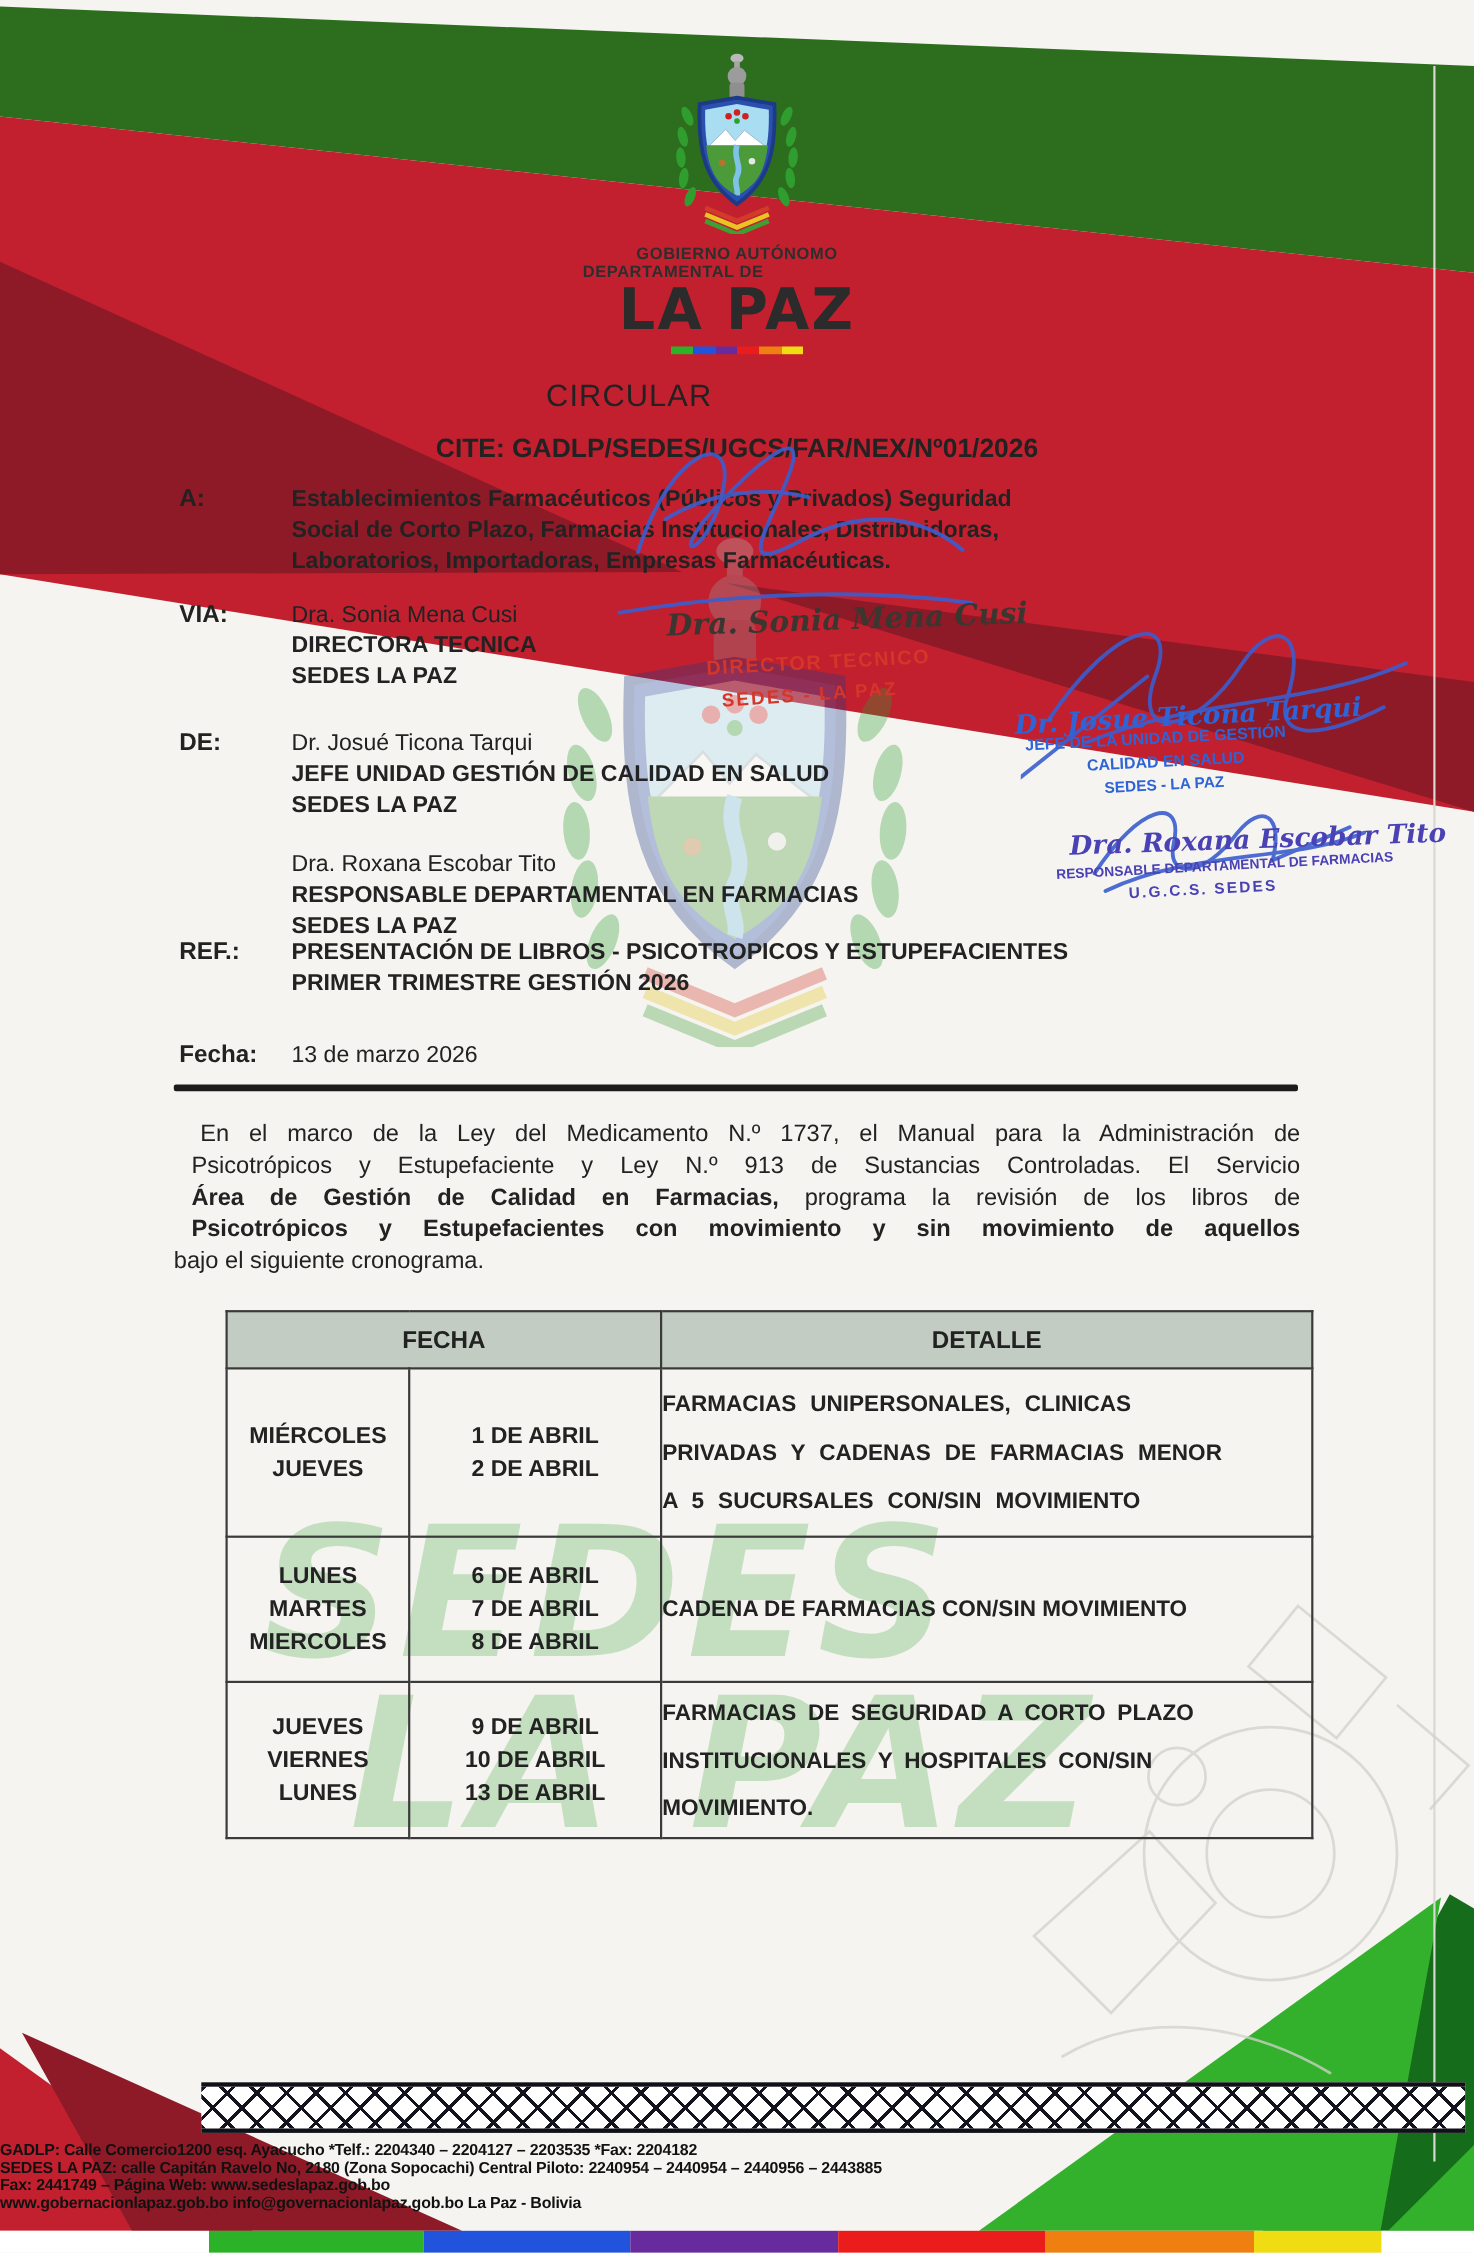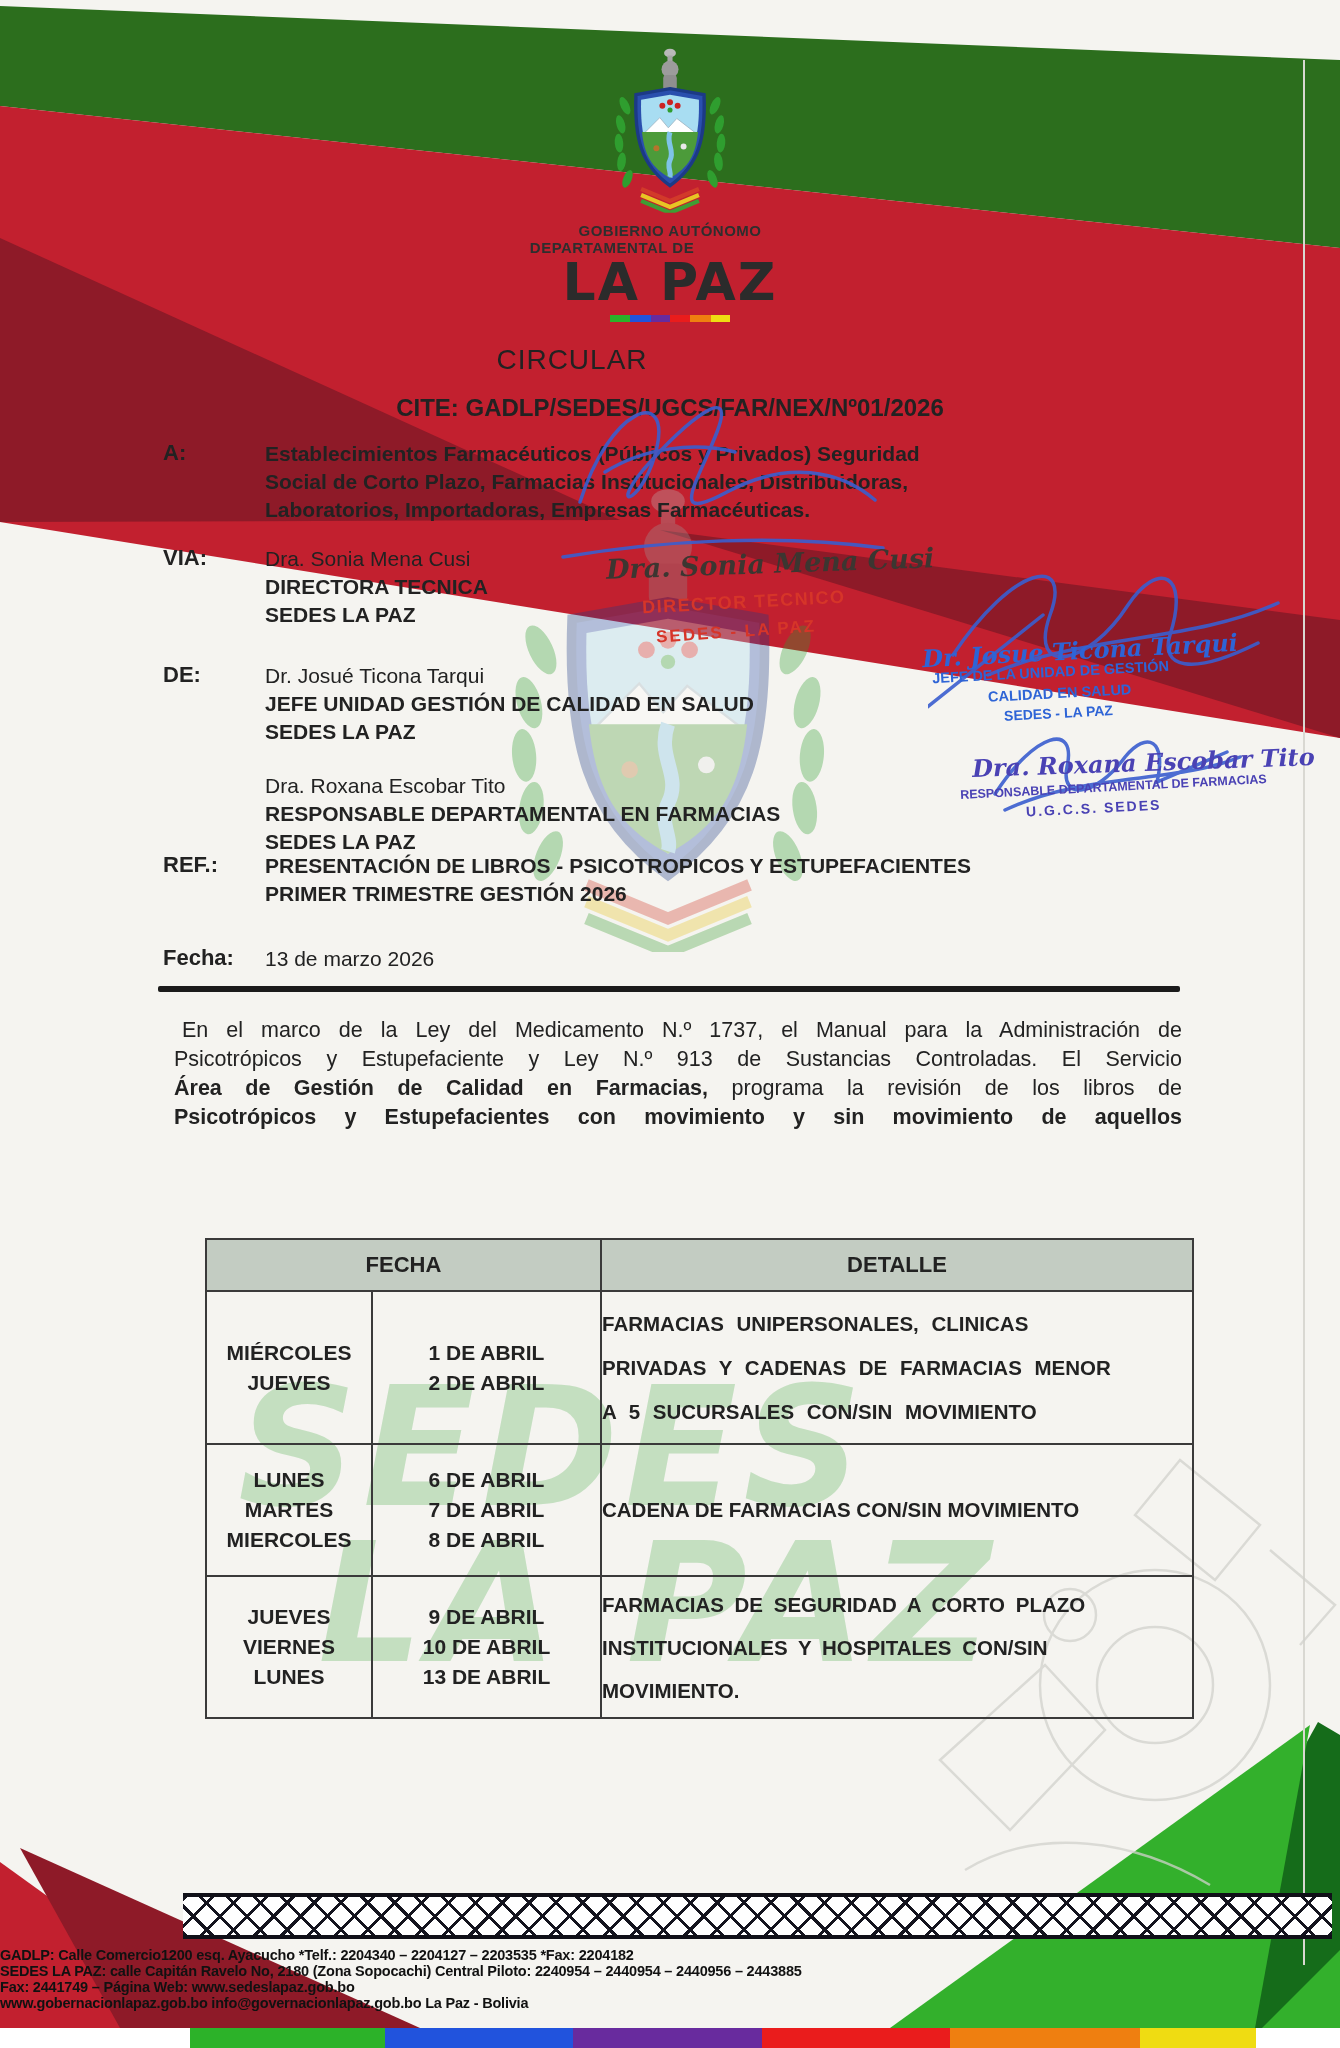--- a/index.html
+++ b/index.html
@@ -33,21 +33,21 @@
   .pre{white-space:pre-line;}
 
   
   .hrule{left:158px;top:986px;width:1022px;height:6px;background:#1b1b1b;border-radius:2px;}
   .pwrap{left:158px;top:1016px;width:1024px;font-size:21.5px;color:#222;}
   .pline{height:29px;line-height:29px;overflow:hidden;}
   .jline{text-align:justify;text-align-last:justify;margin-left:16px;}
   .indent{text-indent:8px;}
 
   
-  .tablewrap{left:205px;top:1238px;width:845px;}
+  .tablewrap{left:205px;top:1191px;width:845px;}
   table.sched{border-collapse:collapse;table-layout:fixed;width:987px;background:transparent;}
   table.sched td,table.sched th{border:2.5px solid #3a3a3a;padding:0;}
   th.hcell{background:#c3ccc2;font-size:22px;font-weight:bold;color:#222;height:50px;}
   td.days,td.dates{text-align:center;font-size:21px;font-weight:bold;color:#222;line-height:30px;vertical-align:middle;}
   td.detail{font-size:20.5px;font-weight:bold;color:#222;padding:0 18px;vertical-align:middle;}
   .dl{white-space:pre-line;word-spacing:7px;line-height:44px;}
   .dl2{white-space:pre-line;line-height:30px;}
   .dl3{white-space:pre-line;word-spacing:5px;line-height:43px;}
   .r1{height:153px;} .r2{height:132px;} .r3{height:142px;}
 
@@ -236,20 +236,21 @@
 <div class="abs stamp" style="left:960px;top:780px;font-size:12.5px;color:var(--stamp_indigo);transform:rotate(-3deg);">RESPONSABLE DEPARTAMENTAL DE FARMACIAS</div>
 <div class="abs stamp" style="left:1026px;top:800px;font-size:14px;letter-spacing:2px;color:var(--stamp_indigo);transform:rotate(-3deg);">U.G.C.S. SEDES</div>
 
 <div class="abs hrule"></div>
 
 <div class="abs pwrap">
   <div class="pline jline indent"><span>En el marco de la Ley del Medicamento N.º 1737, el Manual para la Administración de</span></div>
   <div class="pline jline"><span>Psicotrópicos y Estupefaciente y Ley N.º 913 de Sustancias Controladas. El Servicio</span></div>
   <div class="pline jline"><span class="b">Área de Gestión de Calidad en Farmacias,</span><span> programa la revisión de los libros de</span></div>
   <div class="pline jline"><span class="b">Psicotrópicos y Estupefacientes con movimiento y sin movimiento de aquellos</span></div>
+  <div class="pline"><span>bajo el siguiente cronograma.</span></div>
 </div>
 
 <div class="abs tablewrap">
   <table class="sched">
     <colgroup>
         <col style="width:166px">
         <col style="width:229px">
         <col style="width:592px">
       </colgroup>
     <tbody>

